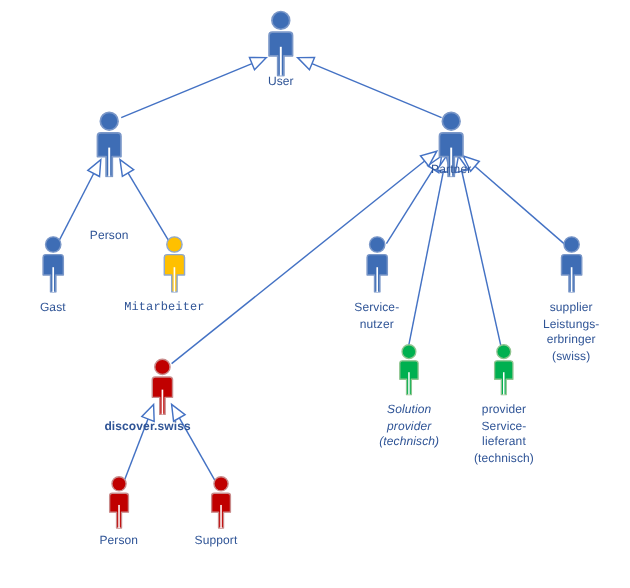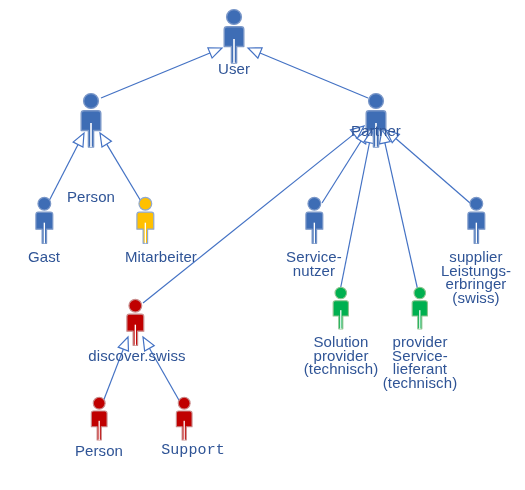--- a/index.html
+++ b/index.html
@@ -3,21 +3,21 @@
 <meta charset="utf-8">
 <title>Actor Hierarchy Diagram</title>
 <style>
   html,body{margin:0;padding:0;background:#ffffff;}
   body{width:525px;height:490px;overflow:hidden;
        font-family:"Liberation Sans",sans-serif;}
   #diagram{position:relative;width:525px;height:490px;}
   #edges{position:absolute;left:0;top:0;width:525px;height:490px;}
   .figure{position:absolute;}
   .label{position:absolute;text-align:center;color:#2F5496;
-         font-size:15px;line-height:13.5px;white-space:pre-line;
+         font-size:10px;line-height:13.5px;white-space:pre-line;
          letter-spacing:0.1px;}
 </style>
 </head>
 <body>
 
 <div id="diagram">
   <svg id="edges" viewBox="0 0 525 490" xmlns="http://www.w3.org/2000/svg">
       <g>
         <line x1="101" y1="98" x2="209.9853632426065" y2="52.96472593280724" stroke="#4472C4" stroke-width="1.2"></line>
         <polygon points="222,48 212.09,58.05 207.88,47.88" fill="#ffffff" stroke="#4472C4" stroke-width="1.2"></polygon>
@@ -74,33 +74,33 @@
           <circle cx="19" cy="9" r="7.4" fill="#3E6DB5" stroke="#7A97C8" stroke-width="1.4"></circle>
           <path d="M9.2,21.5 Q9.2,18.8 12,18.8 L26,18.8 Q28.8,18.8 28.8,21.5 L28.8,38.5 L21.6,38.5 L21.6,55 L16.4,55 L16.4,38.5 L9.2,38.5 Z" fill="#3E6DB5" stroke="#7A97C8" stroke-width="1.4" stroke-linejoin="round"></path>
           <rect x="18.2" y="31" width="1.6" height="24" fill="#ffffff"></rect>
         </svg></div>
       <div class="label" style="left: 51px; top: 145px; width: 80px; margin-top: 45px;">Person</div>
       <div class="figure" style="left: 357px; top: 92px;"><svg width="38.0" height="56.0" viewBox="0 0 38 56">
           <circle cx="19" cy="9" r="7.4" fill="#3E6DB5" stroke="#7A97C8" stroke-width="1.4"></circle>
           <path d="M9.2,21.5 Q9.2,18.8 12,18.8 L26,18.8 Q28.8,18.8 28.8,21.5 L28.8,38.5 L21.6,38.5 L21.6,55 L16.4,55 L16.4,38.5 L9.2,38.5 Z" fill="#3E6DB5" stroke="#7A97C8" stroke-width="1.4" stroke-linejoin="round"></path>
           <rect x="18.2" y="31" width="1.6" height="24" fill="#ffffff"></rect>
         </svg></div>
-      <div class="label" style="left: 336px; top: 124px; width: 80px;">Partner</div>
+      <div class="label" style="left: 336px; top: 135px; width: 80px;">Partner</div>
       <div class="figure" style="left: 27.66px; top: 196px;"><svg width="32.7" height="48.2" viewBox="0 0 38 56">
           <circle cx="19" cy="9" r="7.4" fill="#3E6DB5" stroke="#7A97C8" stroke-width="1.4"></circle>
           <path d="M9.2,21.5 Q9.2,18.8 12,18.8 L26,18.8 Q28.8,18.8 28.8,21.5 L28.8,38.5 L21.6,38.5 L21.6,55 L16.4,55 L16.4,38.5 L9.2,38.5 Z" fill="#3E6DB5" stroke="#7A97C8" stroke-width="1.4" stroke-linejoin="round"></path>
           <rect x="18.2" y="31" width="1.6" height="24" fill="#ffffff"></rect>
         </svg></div>
       <div class="label" style="left: 4px; top: 250px; width: 80px;">Gast</div>
       <div class="figure" style="left: 128.66px; top: 196px;"><svg width="32.7" height="48.2" viewBox="0 0 38 56">
           <circle cx="19" cy="9" r="7.4" fill="#FFC000" stroke="#8FA8CF" stroke-width="1.4"></circle>
           <path d="M9.2,21.5 Q9.2,18.8 12,18.8 L26,18.8 Q28.8,18.8 28.8,21.5 L28.8,38.5 L21.6,38.5 L21.6,55 L16.4,55 L16.4,38.5 L9.2,38.5 Z" fill="#FFC000" stroke="#8FA8CF" stroke-width="1.4" stroke-linejoin="round"></path>
           <rect x="18.2" y="31" width="1.6" height="24" fill="#ffffff"></rect>
         </svg></div>
-      <div class="label" style="left: 116px; top: 250px; width: 90px;">Mitarbeiter</div>
+      <div class="label" style="left: 92px; top: 250px; width: 90px; font-family: Liberation Mono, monospace;">Mitarbeiter</div>
       <div class="figure" style="left: 297.66px; top: 196px;"><svg width="32.7" height="48.2" viewBox="0 0 38 56">
           <circle cx="19" cy="9" r="7.4" fill="#3E6DB5" stroke="#7A97C8" stroke-width="1.4"></circle>
           <path d="M9.2,21.5 Q9.2,18.8 12,18.8 L26,18.8 Q28.8,18.8 28.8,21.5 L28.8,38.5 L21.6,38.5 L21.6,55 L16.4,55 L16.4,38.5 L9.2,38.5 Z" fill="#3E6DB5" stroke="#7A97C8" stroke-width="1.4" stroke-linejoin="round"></path>
           <rect x="18.2" y="31" width="1.6" height="24" fill="#ffffff"></rect>
         </svg></div>
       <div class="label" style="left: 274px; top: 250px; width: 80px;">Service-
 nutzer</div>
       <div class="figure" style="left: 459.66px; top: 196px;"><svg width="32.7" height="48.2" viewBox="0 0 38 56">
           <circle cx="19" cy="9" r="7.4" fill="#3E6DB5" stroke="#7A97C8" stroke-width="1.4"></circle>
           <path d="M9.2,21.5 Q9.2,18.8 12,18.8 L26,18.8 Q28.8,18.8 28.8,21.5 L28.8,38.5 L21.6,38.5 L21.6,55 L16.4,55 L16.4,38.5 L9.2,38.5 Z" fill="#3E6DB5" stroke="#7A97C8" stroke-width="1.4" stroke-linejoin="round"></path>
@@ -108,44 +108,44 @@
         </svg></div>
       <div class="label" style="left: 430px; top: 250px; width: 92px;">supplier
 Leistungs-
 erbringer
 (swiss)</div>
       <div class="figure" style="left: 326.18px; top: 286px;"><svg width="29.6" height="43.7" viewBox="0 0 38 56">
           <circle cx="19" cy="9" r="7.4" fill="#00B050" stroke="#8FC48F" stroke-width="1.4"></circle>
           <path d="M9.2,21.5 Q9.2,18.8 12,18.8 L26,18.8 Q28.8,18.8 28.8,21.5 L28.8,38.5 L21.6,38.5 L21.6,55 L16.4,55 L16.4,38.5 L9.2,38.5 Z" fill="#00B050" stroke="#8FC48F" stroke-width="1.4" stroke-linejoin="round"></path>
           <rect x="18.2" y="31" width="1.6" height="24" fill="#ffffff"></rect>
         </svg></div>
-      <div class="label" style="left: 298px; top: 335px; width: 86px;">Solution
+      <div class="label" style="left: 298px; top: 335px; width: 86px; font-style: italic;">Solution
 provider
 (technisch)</div>
       <div class="figure" style="left: 405.18px; top: 286px;"><svg width="29.6" height="43.7" viewBox="0 0 38 56">
           <circle cx="19" cy="9" r="7.4" fill="#00B050" stroke="#8FC48F" stroke-width="1.4"></circle>
           <path d="M9.2,21.5 Q9.2,18.8 12,18.8 L26,18.8 Q28.8,18.8 28.8,21.5 L28.8,38.5 L21.6,38.5 L21.6,55 L16.4,55 L16.4,38.5 L9.2,38.5 Z" fill="#00B050" stroke="#8FC48F" stroke-width="1.4" stroke-linejoin="round"></path>
           <rect x="18.2" y="31" width="1.6" height="24" fill="#ffffff"></rect>
         </svg></div>
       <div class="label" style="left: 377px; top: 335px; width: 86px;">provider
 Service-
 lieferant
 (technisch)</div>
       <div class="figure" style="left: 118.66px; top: 298px;"><svg width="32.7" height="48.2" viewBox="0 0 38 56">
           <circle cx="19" cy="9" r="7.4" fill="#C00000" stroke="#C98C8C" stroke-width="1.4"></circle>
           <path d="M9.2,21.5 Q9.2,18.8 12,18.8 L26,18.8 Q28.8,18.8 28.8,21.5 L28.8,38.5 L21.6,38.5 L21.6,55 L16.4,55 L16.4,38.5 L9.2,38.5 Z" fill="#C00000" stroke="#C98C8C" stroke-width="1.4" stroke-linejoin="round"></path>
           <rect x="18.2" y="31" width="1.6" height="24" fill="#ffffff"></rect>
         </svg></div>
-      <div class="label" style="left: 82px; top: 349px; width: 110px;">discover.swiss</div>
+      <div class="label" style="left: 68px; top: 349px; width: 110px; font-weight: bold;">discover.swiss</div>
       <div class="figure" style="left: 83.8px; top: 396px;"><svg width="30.4" height="44.8" viewBox="0 0 38 56">
           <circle cx="19" cy="9" r="7.4" fill="#C00000" stroke="#C98C8C" stroke-width="1.4"></circle>
           <path d="M9.2,21.5 Q9.2,18.8 12,18.8 L26,18.8 Q28.8,18.8 28.8,21.5 L28.8,38.5 L21.6,38.5 L21.6,55 L16.4,55 L16.4,38.5 L9.2,38.5 Z" fill="#C00000" stroke="#C98C8C" stroke-width="1.4" stroke-linejoin="round"></path>
           <rect x="18.2" y="31" width="1.6" height="24" fill="#ffffff"></rect>
         </svg></div>
       <div class="label" style="left: 59px; top: 444px; width: 80px;">Person</div>
       <div class="figure" style="left: 168.8px; top: 396px;"><svg width="30.4" height="44.8" viewBox="0 0 38 56">
           <circle cx="19" cy="9" r="7.4" fill="#C00000" stroke="#C98C8C" stroke-width="1.4"></circle>
           <path d="M9.2,21.5 Q9.2,18.8 12,18.8 L26,18.8 Q28.8,18.8 28.8,21.5 L28.8,38.5 L21.6,38.5 L21.6,55 L16.4,55 L16.4,38.5 L9.2,38.5 Z" fill="#C00000" stroke="#C98C8C" stroke-width="1.4" stroke-linejoin="round"></path>
           <rect x="18.2" y="31" width="1.6" height="24" fill="#ffffff"></rect>
         </svg></div>
-      <div class="label" style="left: 153px; top: 444px; width: 80px; font-family: Liberation Mono, monospace;">Support</div>
+      <div class="label" style="left: 140px; top: 444px; width: 80px;">Support</div>
     </div>
 </div>
 
 </body></html>

